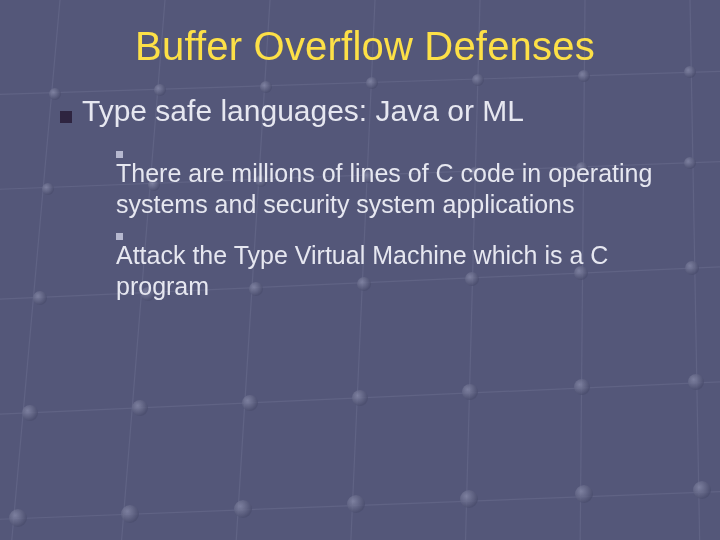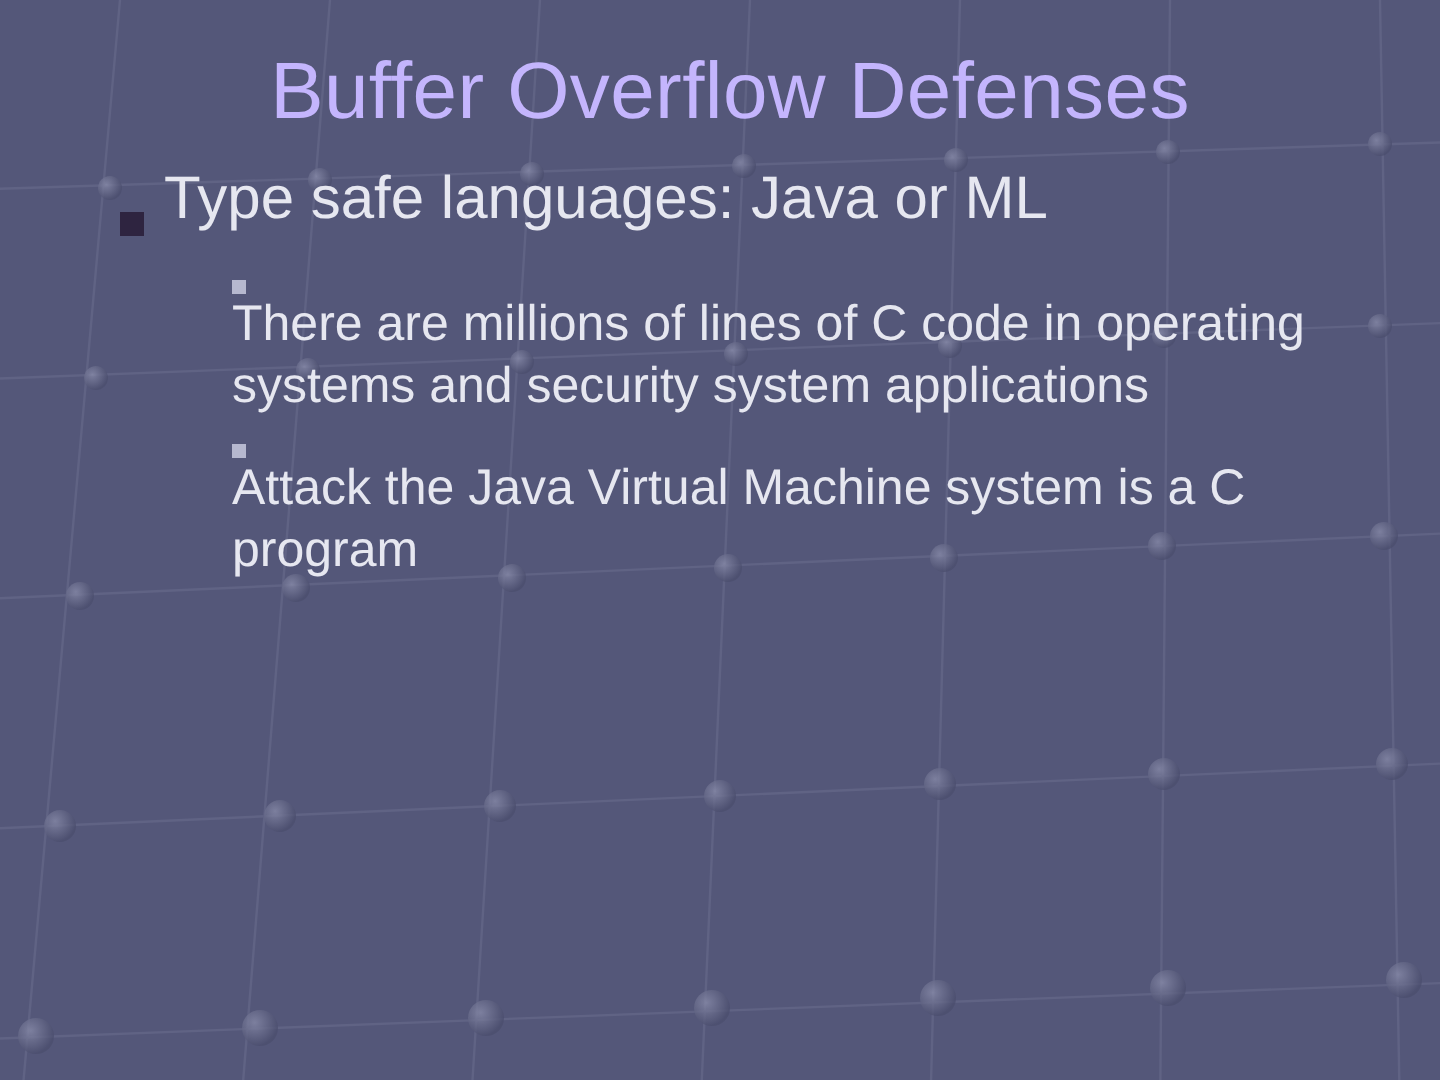--- a/index.html
+++ b/index.html
@@ -15,29 +15,29 @@
     pointer-events: none;
   }
   .slide {
     position: relative;
     width: 100%;
     height: 100%;
     padding: 24px 50px 0 60px;
   }
   .title {
     font-size: 40px;
-    color: #c4b5fd;
+    color: #fde047;
     text-align: center;
-    margin: 0 auto 13px;
+    margin: 0 auto 24px;
     font-weight: 400;
     letter-spacing: 0.2px;
   }
   .level1 {
     display: flex;
-    align-items: flex-end;
+    align-items: center;
     margin-bottom: 10px;
   }
   .sqbullet-lg {
     width: 12px;
     height: 12px;
     background: #2e2440;
     flex: 0 0 12px;
     margin-top: 12px;
     margin-right: 10px;
   }
@@ -139,15 +139,15 @@
     <span class="level1-text">Type safe languages: Java or ML</span>
   </div>
 
   <div class="level2">
     <span class="sqbullet-sm"></span>
     <span class="level2-text">There are millions of lines of C code in operating systems and security system applications</span>
   </div>
 
   <div class="level2">
     <span class="sqbullet-sm"></span>
-    <span class="level2-text">Attack the Java Virtual Machine system is a C program</span>
+    <span class="level2-text">Attack the Type Virtual Machine which is a C program</span>
   </div>
 </div>
 
 </body></html>

